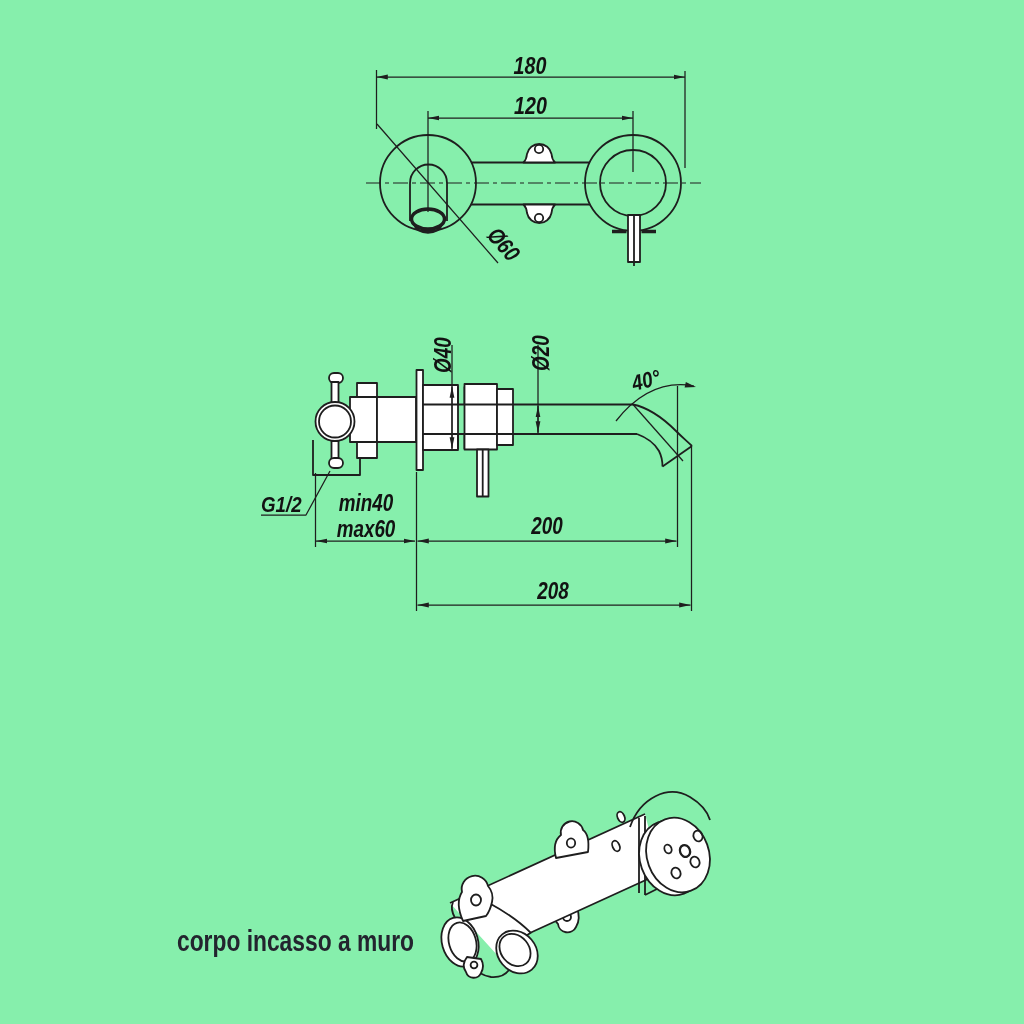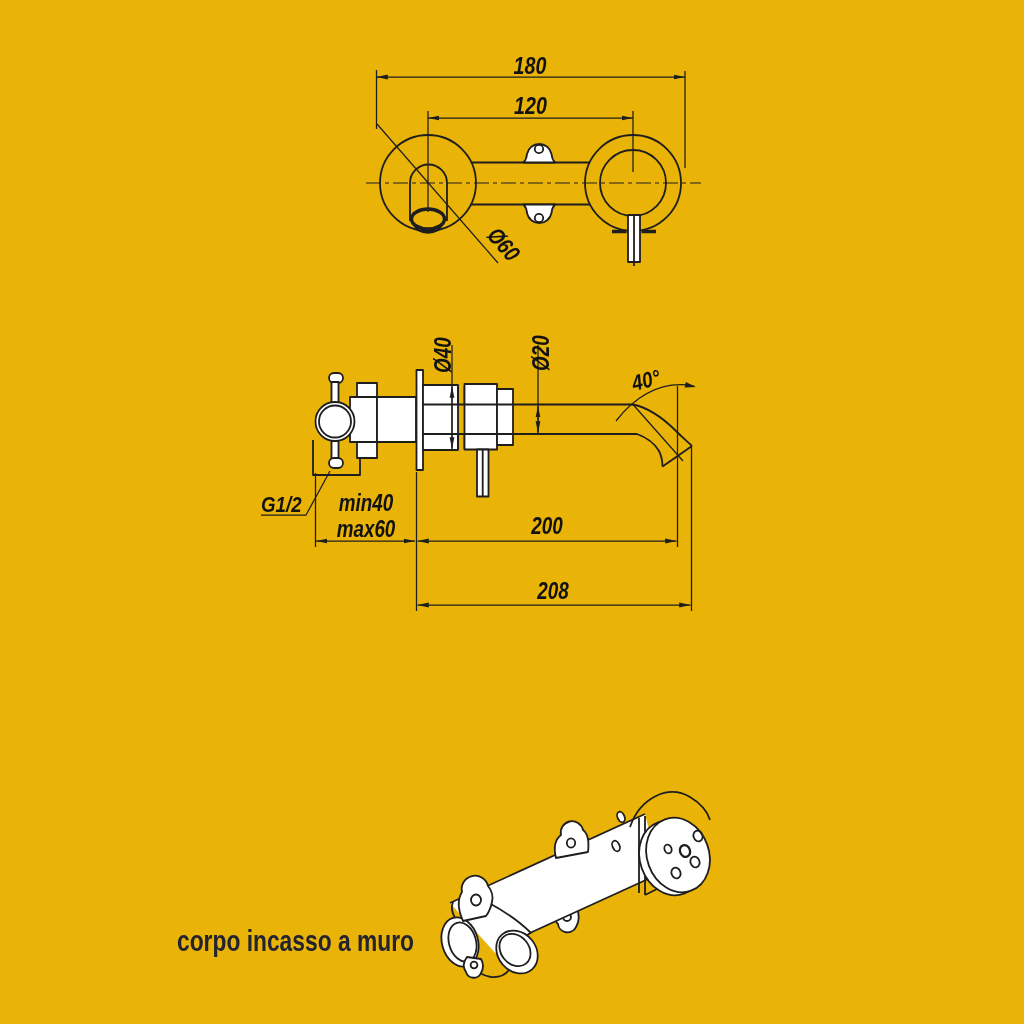--- a/index.html
+++ b/index.html
@@ -1,16 +1,16 @@
 <!DOCTYPE html>
 <html><head>
 <meta charset="utf-8">
 <style>
   html,body{margin:0;padding:0;background:#ffffff;}
-  .stage{position:relative;width:1024px;height:1024px;background:#eab308;overflow:hidden;
+  .stage{position:relative;width:1024px;height:1024px;background:#86efac;overflow:hidden;
          font-family:"Liberation Sans",sans-serif;}
   #dwg{position:absolute;left:0;top:0;}
   #dwg *{stroke:#1e1e1e;stroke-width:1.8;fill:none;stroke-linejoin:round;stroke-linecap:butt;}
   #dwg .fw{fill:#ffffff;}
   #dwg .nf{fill:#ffffff;stroke:none;}
   #dwg .b3{stroke-width:3.4;}
   #dwg .b2{stroke-width:2.3;}
   #dwg .d{stroke-width:1.25;}
   #dwg .cl{stroke-width:1.2;stroke-dasharray:15 4 4 4;}
   #dwg .arr{marker-start:url(#arw);marker-end:url(#arw);}

